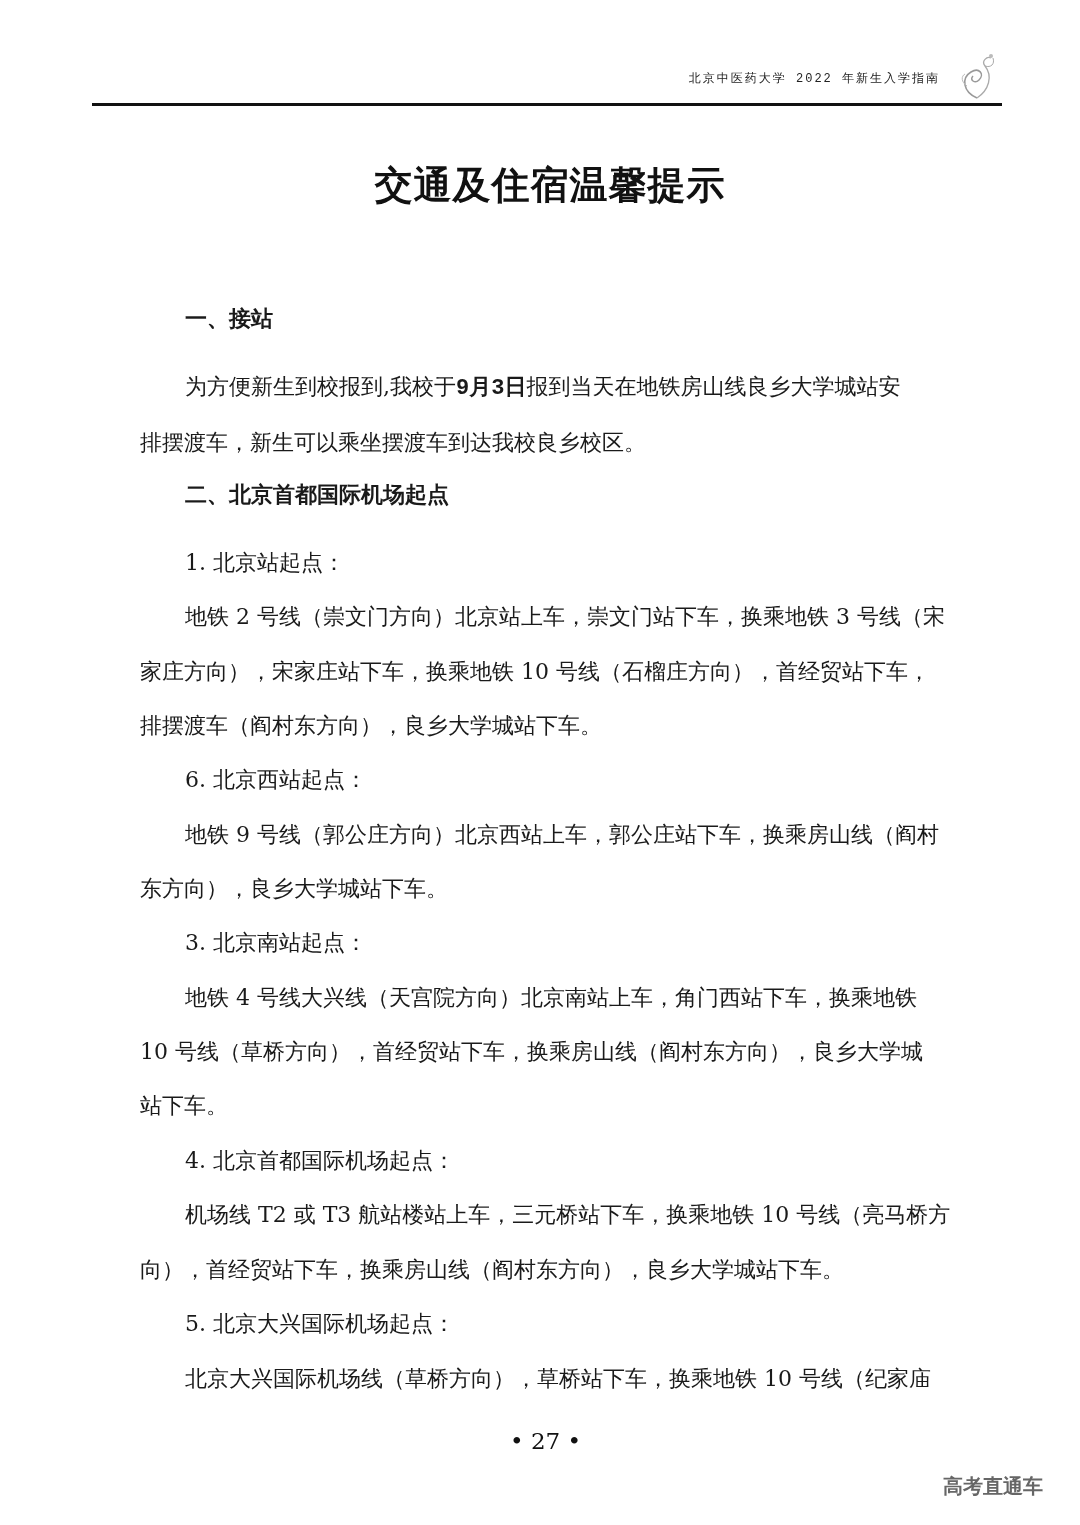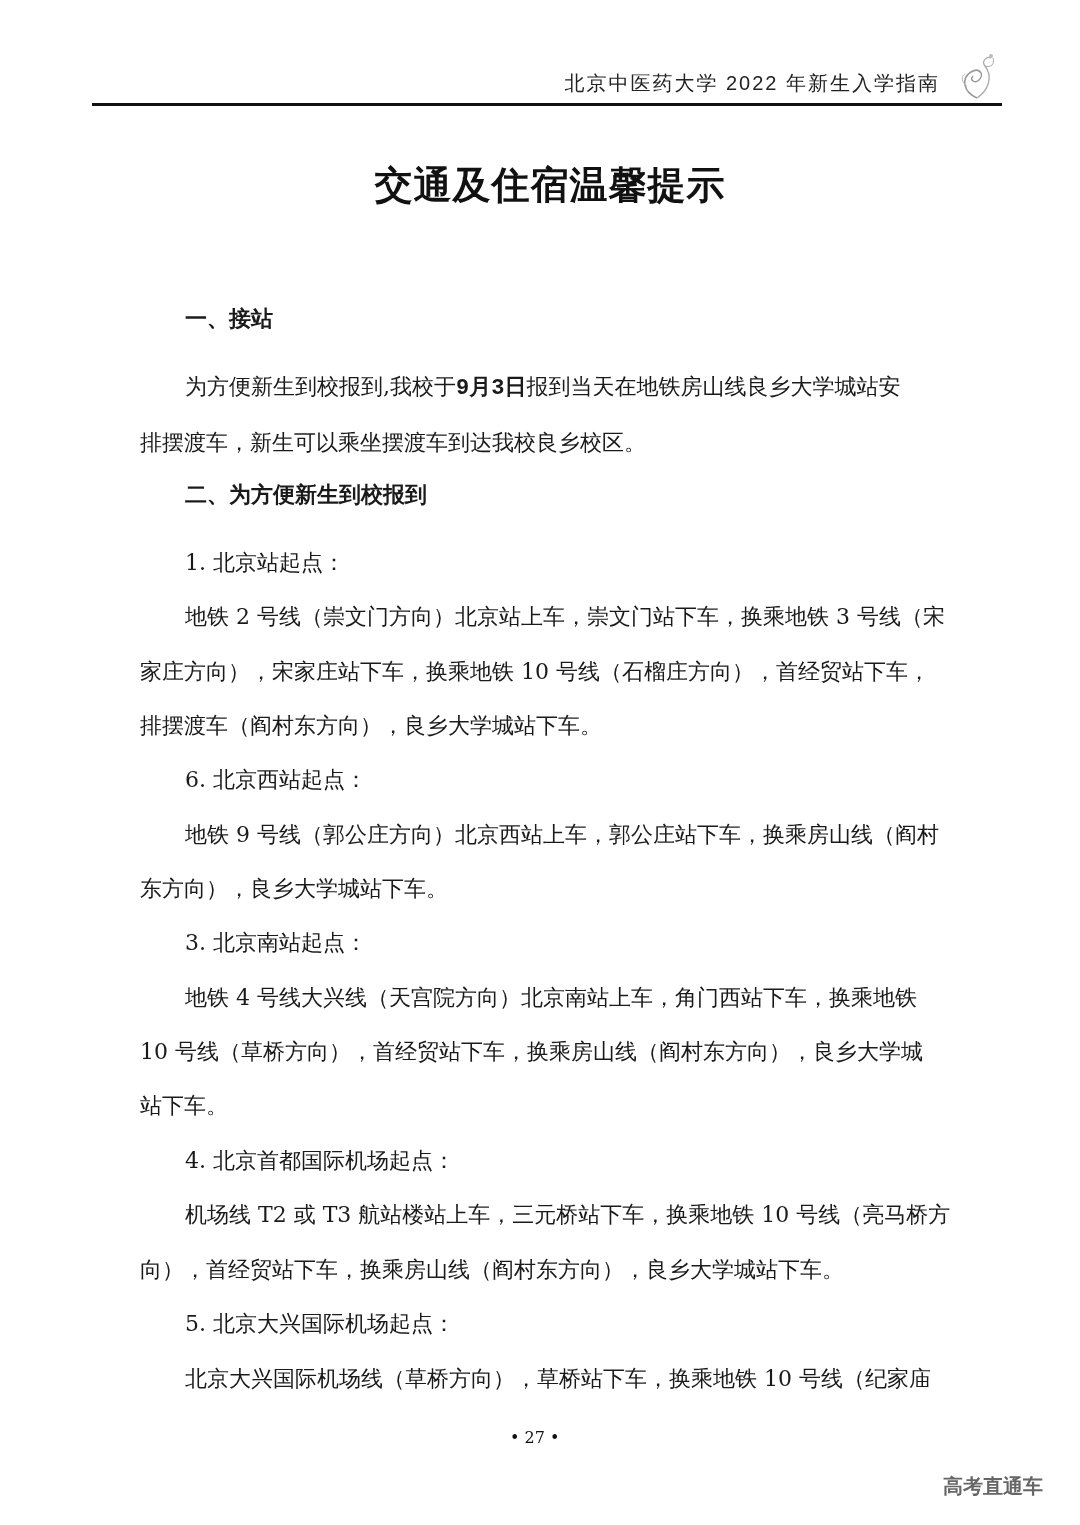--- a/index.html
+++ b/index.html
@@ -1,29 +1,29 @@
 <!DOCTYPE html>
 <html><head>
 <meta charset="utf-8">
 <style>
   html, body { margin: 0; padding: 0; background: #ffffff; }
   body { width: 1080px; height: 1525px; position: relative; overflow: hidden;
          font-family: "DejaVu Serif", "Liberation Serif", serif; color: #1a1a1a; }
   .header-title { position: absolute; left: 540px; top: 70px; width: 400px; text-align: right;
-                  font-family: Liberation Sans, sans-serif; font-size: 20px; letter-spacing: 2px; color: #222; }
+                  font-family: Liberation Mono, monospace; font-size: 12px; letter-spacing: 2px; color: #222; }
   .ornament { position: absolute; left: 955px; top: 52px; width: 44px; height: 48px; }
   .header-rule { position: absolute; left: 92px; top: 103px; width: 910px; height: 3px; background: #111; }
   .page-title { position: absolute; left: 0; top: 160px; width: 1100px; text-align: center;
                 font-family: "DejaVu Sans", "Liberation Sans", sans-serif; font-weight: bold; font-size: 38px; color: #111; letter-spacing: 1px; }
   .line { position: absolute; font-size: 22px; line-height: 30px; white-space: nowrap; color: #1a1a1a; margin-top: 20px; }
   .heading { font-family: "DejaVu Sans", "Liberation Sans", sans-serif; font-weight: bold; }
   .indent { left: 185px; }
   .flush { left: 140px; }
   .bold { font-weight: bold; font-family: Liberation Mono, monospace; }
-  .page-num { position: absolute; left: 510px; top: 1428px; font-size: 16px; color: #111; }
+  .page-num { position: absolute; left: 510px; top: 1428px; font-size: 23px; color: #111; }
   .watermark { position: absolute; left: 943px; top: 1473px; font-family: "DejaVu Sans", "Liberation Sans", sans-serif; font-size: 20px; color: #666; font-weight: bold; }
 </style>
 </head>
 <body>
 
 <div class="header-title">北京中医药大学 2022 年新生入学指南</div>
 <svg class="ornament" viewBox="0 0 44 48">
   <path d="M22 46 C8 40 6 26 16 20 C24 15 30 22 24 28 C20 32 14 28 18 24" fill="none" stroke="#999" stroke-width="1.5"></path>
   <path d="M22 46 C34 38 38 24 30 14 C26 9 32 4 36 6" fill="none" stroke="#aaa" stroke-width="1.3"></path>
   <path d="M30 14 C36 16 40 12 38 6" fill="none" stroke="#aaa" stroke-width="1"></path>
@@ -34,21 +34,21 @@
 
 <div class="page-title">交通及住宿温馨提示</div>
 
 <div class="line indent heading" style="top:284px">一、接站</div>
 
 <div class="line indent" style="top:352px">
   <span>为方便新生到校报到,我校于</span><span class="bold">9月3日</span><span>报到当天在地铁房山线良乡大学城站安</span>
 </div>
 <div class="line flush" style="top:408px">排摆渡车，新生可以乘坐摆渡车到达我校良乡校区。</div>
 
-<div class="line indent heading" style="top:460px">二、为方便新生到校报到</div>
+<div class="line indent heading" style="top:460px">二、北京首都国际机场起点</div>
 
 <div class="line indent" style="top:528px">1. 北京站起点：</div>
 <div class="line indent" style="top:582px">地铁 2 号线（崇文门方向）北京站上车，崇文门站下车，换乘地铁 3 号线（宋</div>
 <div class="line flush" style="top:637px">家庄方向），宋家庄站下车，换乘地铁 10 号线（石榴庄方向），首经贸站下车，</div>
 <div class="line flush" style="top:691px">排摆渡车（阎村东方向），良乡大学城站下车。</div>
 
 <div class="line indent" style="top:745px">6. 北京西站起点：</div>
 <div class="line indent" style="top:800px">地铁 9 号线（郭公庄方向）北京西站上车，郭公庄站下车，换乘房山线（阎村</div>
 <div class="line flush" style="top:854px">东方向），良乡大学城站下车。</div>
 

